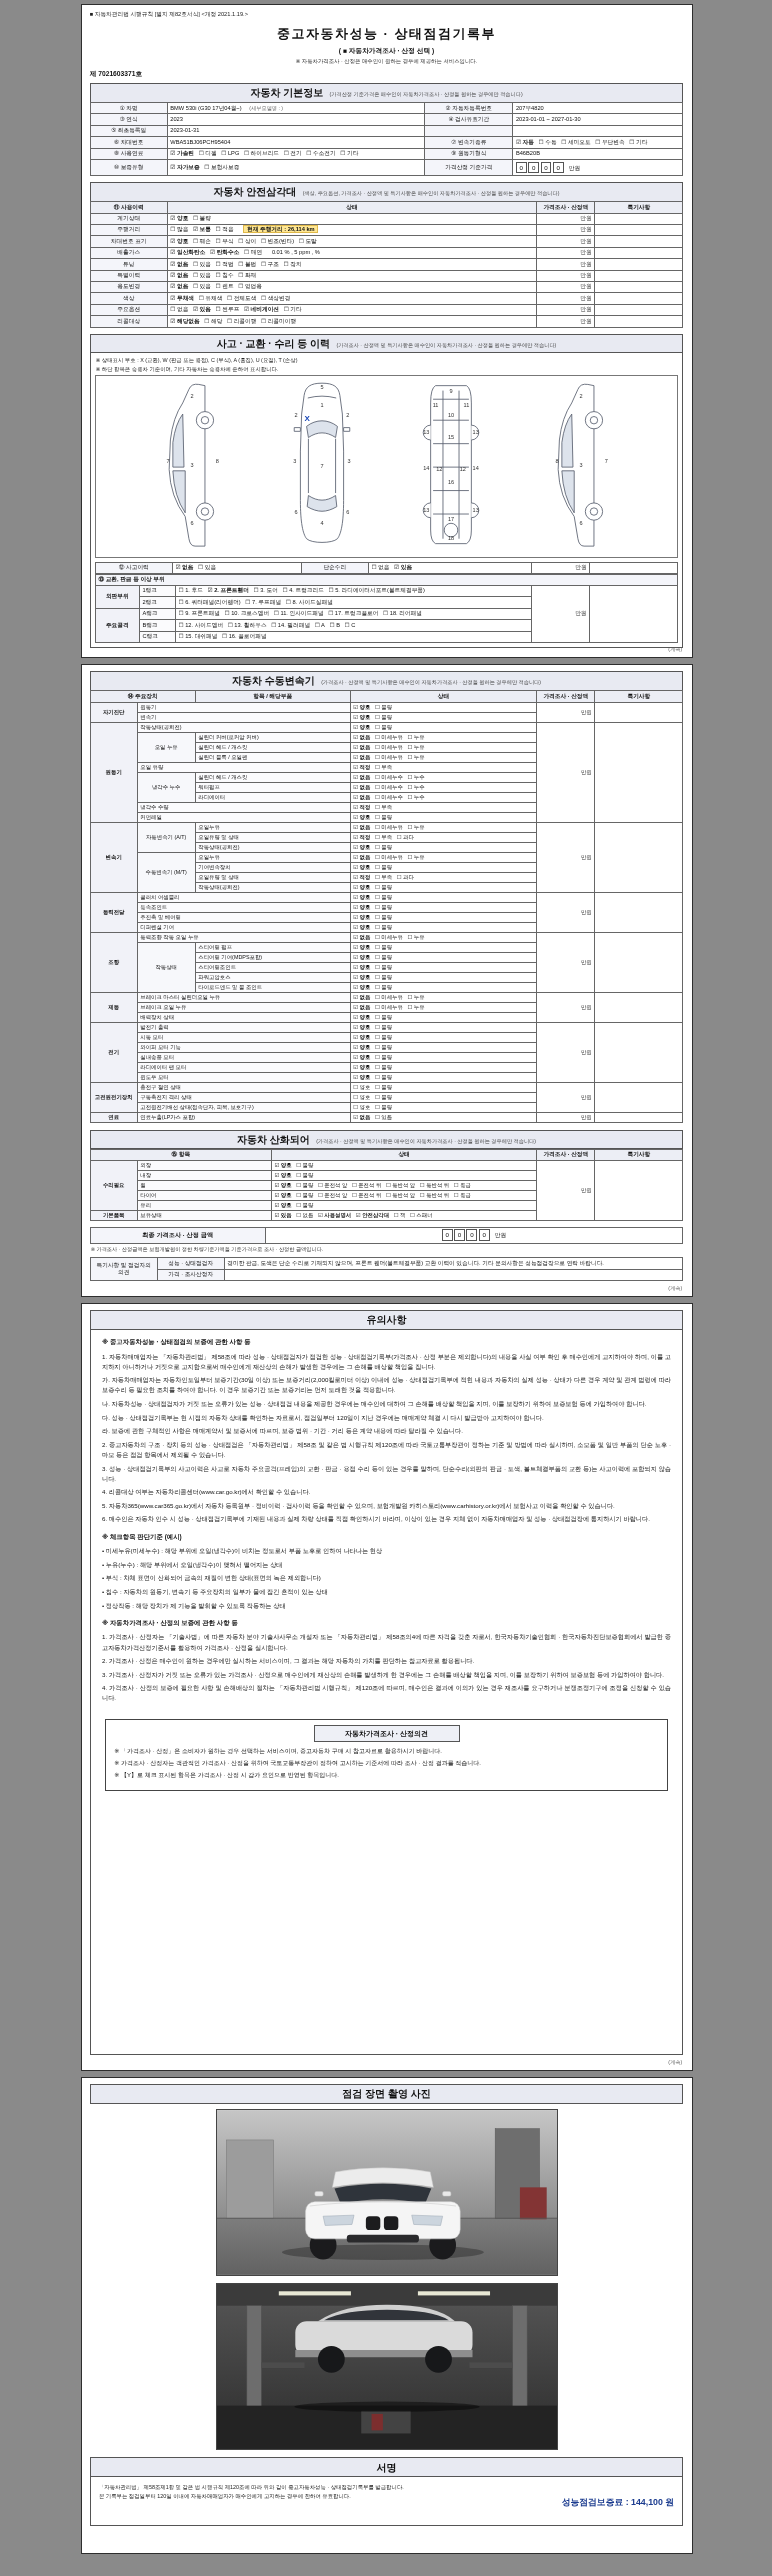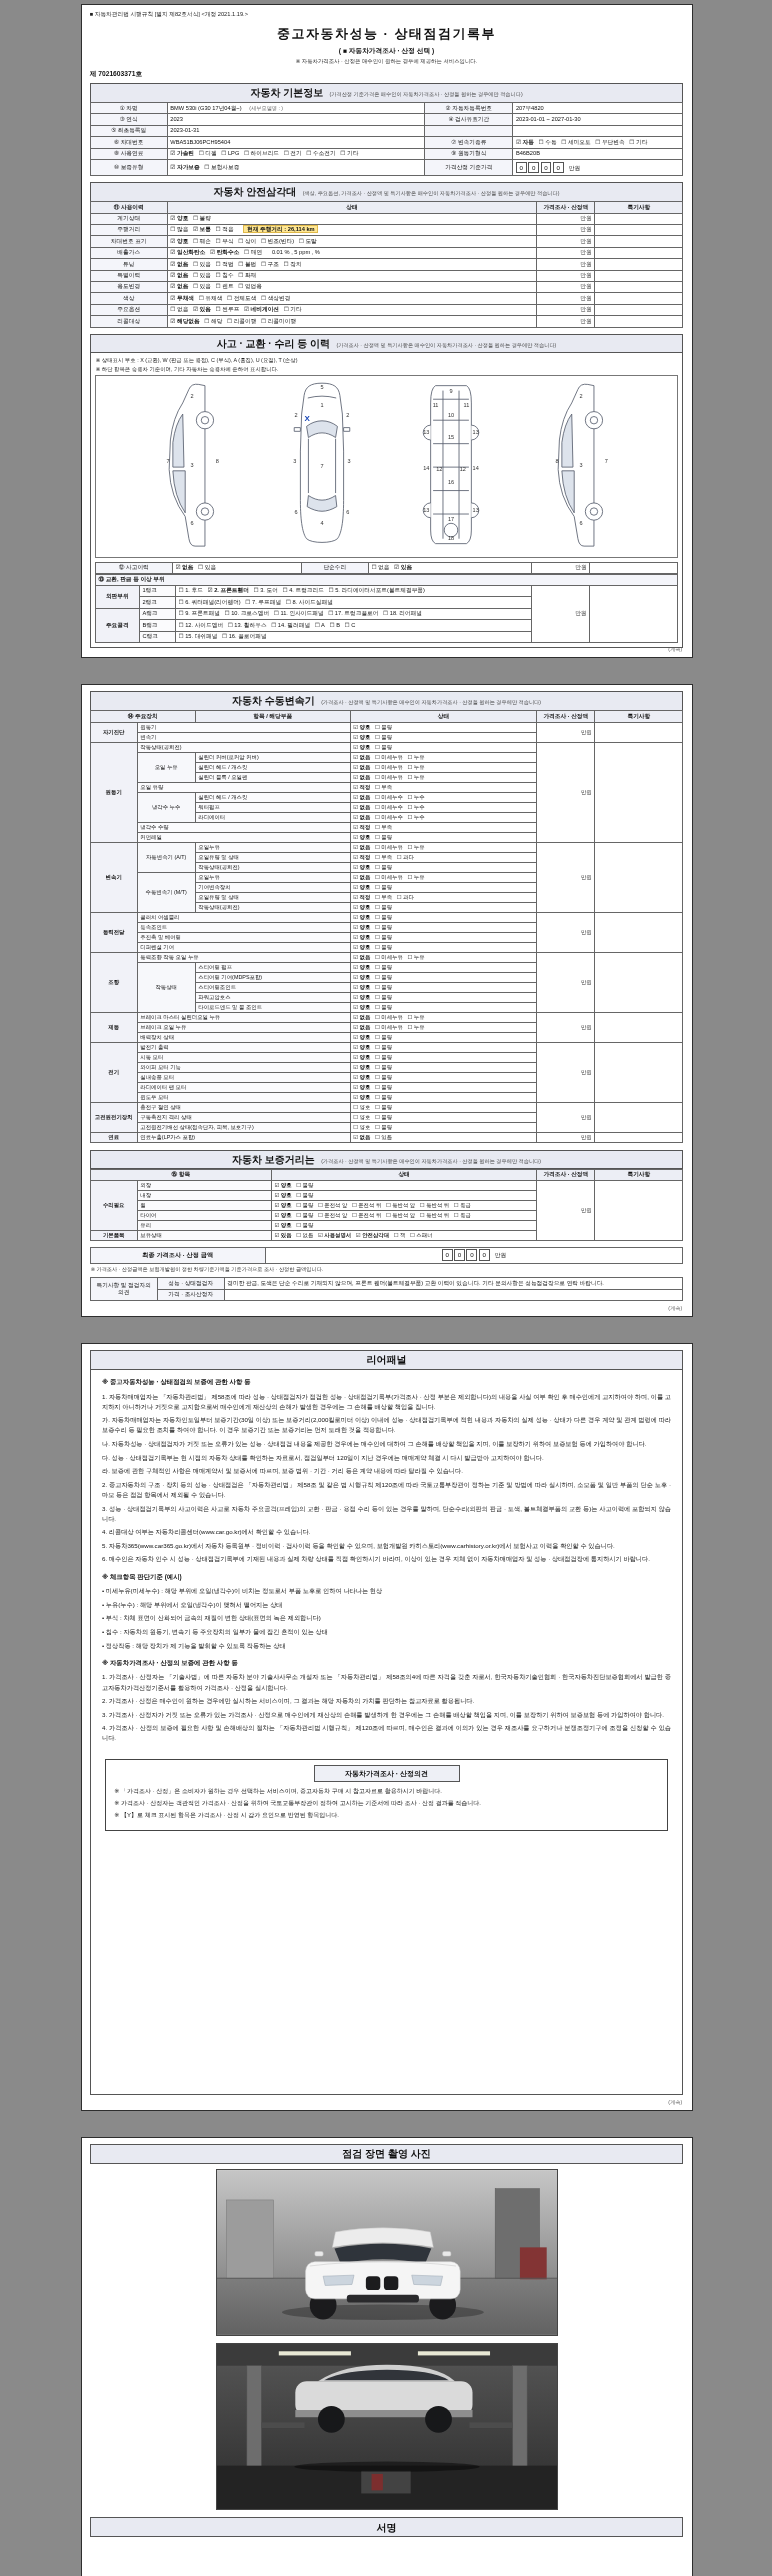--- a/index.html
+++ b/index.html
@@ -4,21 +4,21 @@
 <style>
   html,body{margin:0;padding:0;}
   body{
     width:773px;height:2576px;overflow:hidden;
     background:#8a8a8a;
     font-family:"Liberation Sans","DejaVu Sans",sans-serif;
     color:#111;
   }
   .doc{padding-top:4.1px;}
   .page{
-    width:612px;margin:0 auto 26px;background:#fff;
+    width:612px;margin:0 auto 6px;background:#fff;
     border:0.5px solid #2e2e2e;box-sizing:border-box;
     padding:6.2px 8.2px;position:relative;
   }
   .p1{height:654px;} .p2{height:633px;} .p3{height:768px;} .p4{height:477px;}
 
   .formref{font-size:5.7px;color:#222;}
   .title{text-align:center;font-size:13px;letter-spacing:1.5px;margin:6.2px 0 3.1px;font-weight:bold;}
   .select-line{text-align:center;font-size:6.7px;font-weight:bold;}
   .select-note{text-align:center;font-size:5.4px;color:#333;margin:2.1px 0 5.2px;}
   .doc-no{font-size:6.7px;font-weight:bold;margin:1px 0 4.1px;}
@@ -652,21 +652,21 @@
               <td class="stcell"><span class="cb on">☑ 없음</span><span class="cb">☐ 있음</span></td>
               <td rowspan="1" class="pcell">만원</td>
               <td rowspan="1" class="rcell"></td>
             </tr>
           </tbody>
       </table>
     </div>
 
     <div class="sec">
       <div class="secbar">
-        <span class="sec-title">자동차 보증거리는</span>
+        <span class="sec-title">자동차 산화되어</span>
         <span class="sec-note">(가격조사 · 산정액 및 특기사항은 매수인이 자동차가격조사 · 산정을 원하는 경우에만 적습니다)</span>
       </div>
       <table class="tb detail">
         <colgroup>
             <col style="width:47px">
             <col style="width:5.2px">
             <col style="width:129px">
             <col>
             <col style="width:58px">
             <col style="width:88px">
@@ -745,21 +745,21 @@
         <td class="lab">가격 · 조사산정자</td>
         <td class="op-text"></td>
       </tr>
     </tbody>
       </table>
     <div class="page-note">(계속)</div>
   </section>
 
   <section class="page p3">
     <div class="secbar">
-      <span class="sec-title">리어패널</span>
+      <span class="sec-title">유의사항</span>
     </div>
     <div class="notice-body">
       <div class="nt">※ 중고자동차성능 · 상태점검의 보증에 관한 사항 등</div>
       <div>
           <p class="np">1. 자동차매매업자는 「자동차관리법」 제58조에 따라 성능 · 상태점검자가 점검한 성능 · 상태점검기록부(가격조사 · 산정 부분은 제외합니다)의 내용을 사실 여부 확인 후 매수인에게 고지하여야 하며, 이를 고지하지 아니하거나 거짓으로 고지함으로써 매수인에게 재산상의 손해가 발생한 경우에는 그 손해를 배상할 책임을 집니다.</p>
           <p class="np">가. 자동차매매업자는 자동차인도일부터 보증기간(30일 이상) 또는 보증거리(2,000킬로미터 이상) 이내에 성능 · 상태점검기록부에 적힌 내용과 자동차의 실제 성능 · 상태가 다른 경우 계약 및 관계 법령에 따라 보증수리 등 필요한 조치를 하여야 합니다. 이 경우 보증기간 또는 보증거리는 먼저 도래한 것을 적용합니다.</p>
           <p class="np">나. 자동차성능 · 상태점검자가 거짓 또는 오류가 있는 성능 · 상태점검 내용을 제공한 경우에는 매수인에 대하여 그 손해를 배상할 책임을 지며, 이를 보장하기 위하여 보증보험 등에 가입하여야 합니다.</p>
           <p class="np">다. 성능 · 상태점검기록부는 현 시점의 자동차 상태를 확인하는 자료로서, 점검일부터 120일이 지난 경우에는 매매계약 체결 시 다시 발급받아 고지하여야 합니다.</p>
           <p class="np">라. 보증에 관한 구체적인 사항은 매매계약서 및 보증서에 따르며, 보증 범위 · 기간 · 거리 등은 계약 내용에 따라 달라질 수 있습니다.</p>
           <p class="np">2. 중고자동차의 구조 · 장치 등의 성능 · 상태점검은 「자동차관리법」 제58조 및 같은 법 시행규칙 제120조에 따라 국토교통부장관이 정하는 기준 및 방법에 따라 실시하며, 소모품 및 일반 부품의 단순 노후 · 마모 등은 점검 항목에서 제외될 수 있습니다.</p>
@@ -859,15 +859,25 @@
         <rect x="152" y="128" width="344" height="14" fill="#8e8e8e"></rect>
         <circle cx="222" cy="146" r="26" fill="#17181a"></circle>
         <circle cx="430" cy="146" r="26" fill="#17181a"></circle>
         <ellipse cx="330" cy="238" rx="180" ry="10" fill="rgba(0,0,0,0.45)"></ellipse>
       </svg>
     </div>
 
     <div class="secbar">
       <span class="sec-title">서명</span>
     </div>
+    <div class="sign-area">
+      <div class="sign-notes">
+        <div>「자동차관리법」 제58조제1항 및 같은 법 시행규칙 제120조에 따라 위와 같이 중고자동차성능 · 상태점검기록부를 발급합니다.</div>
+        <div>본 기록부는 점검일부터 120일 이내에 자동차매매업자가 매수인에게 고지하는 경우에 한하여 유효합니다.</div>
+      </div>
+      <div class="fee">
+        <span>성능점검보증료 :</span>
+        <span>144,100 원</span>
+      </div>
+    </div>
   </section>
 </div>
 
 
 </body></html>

